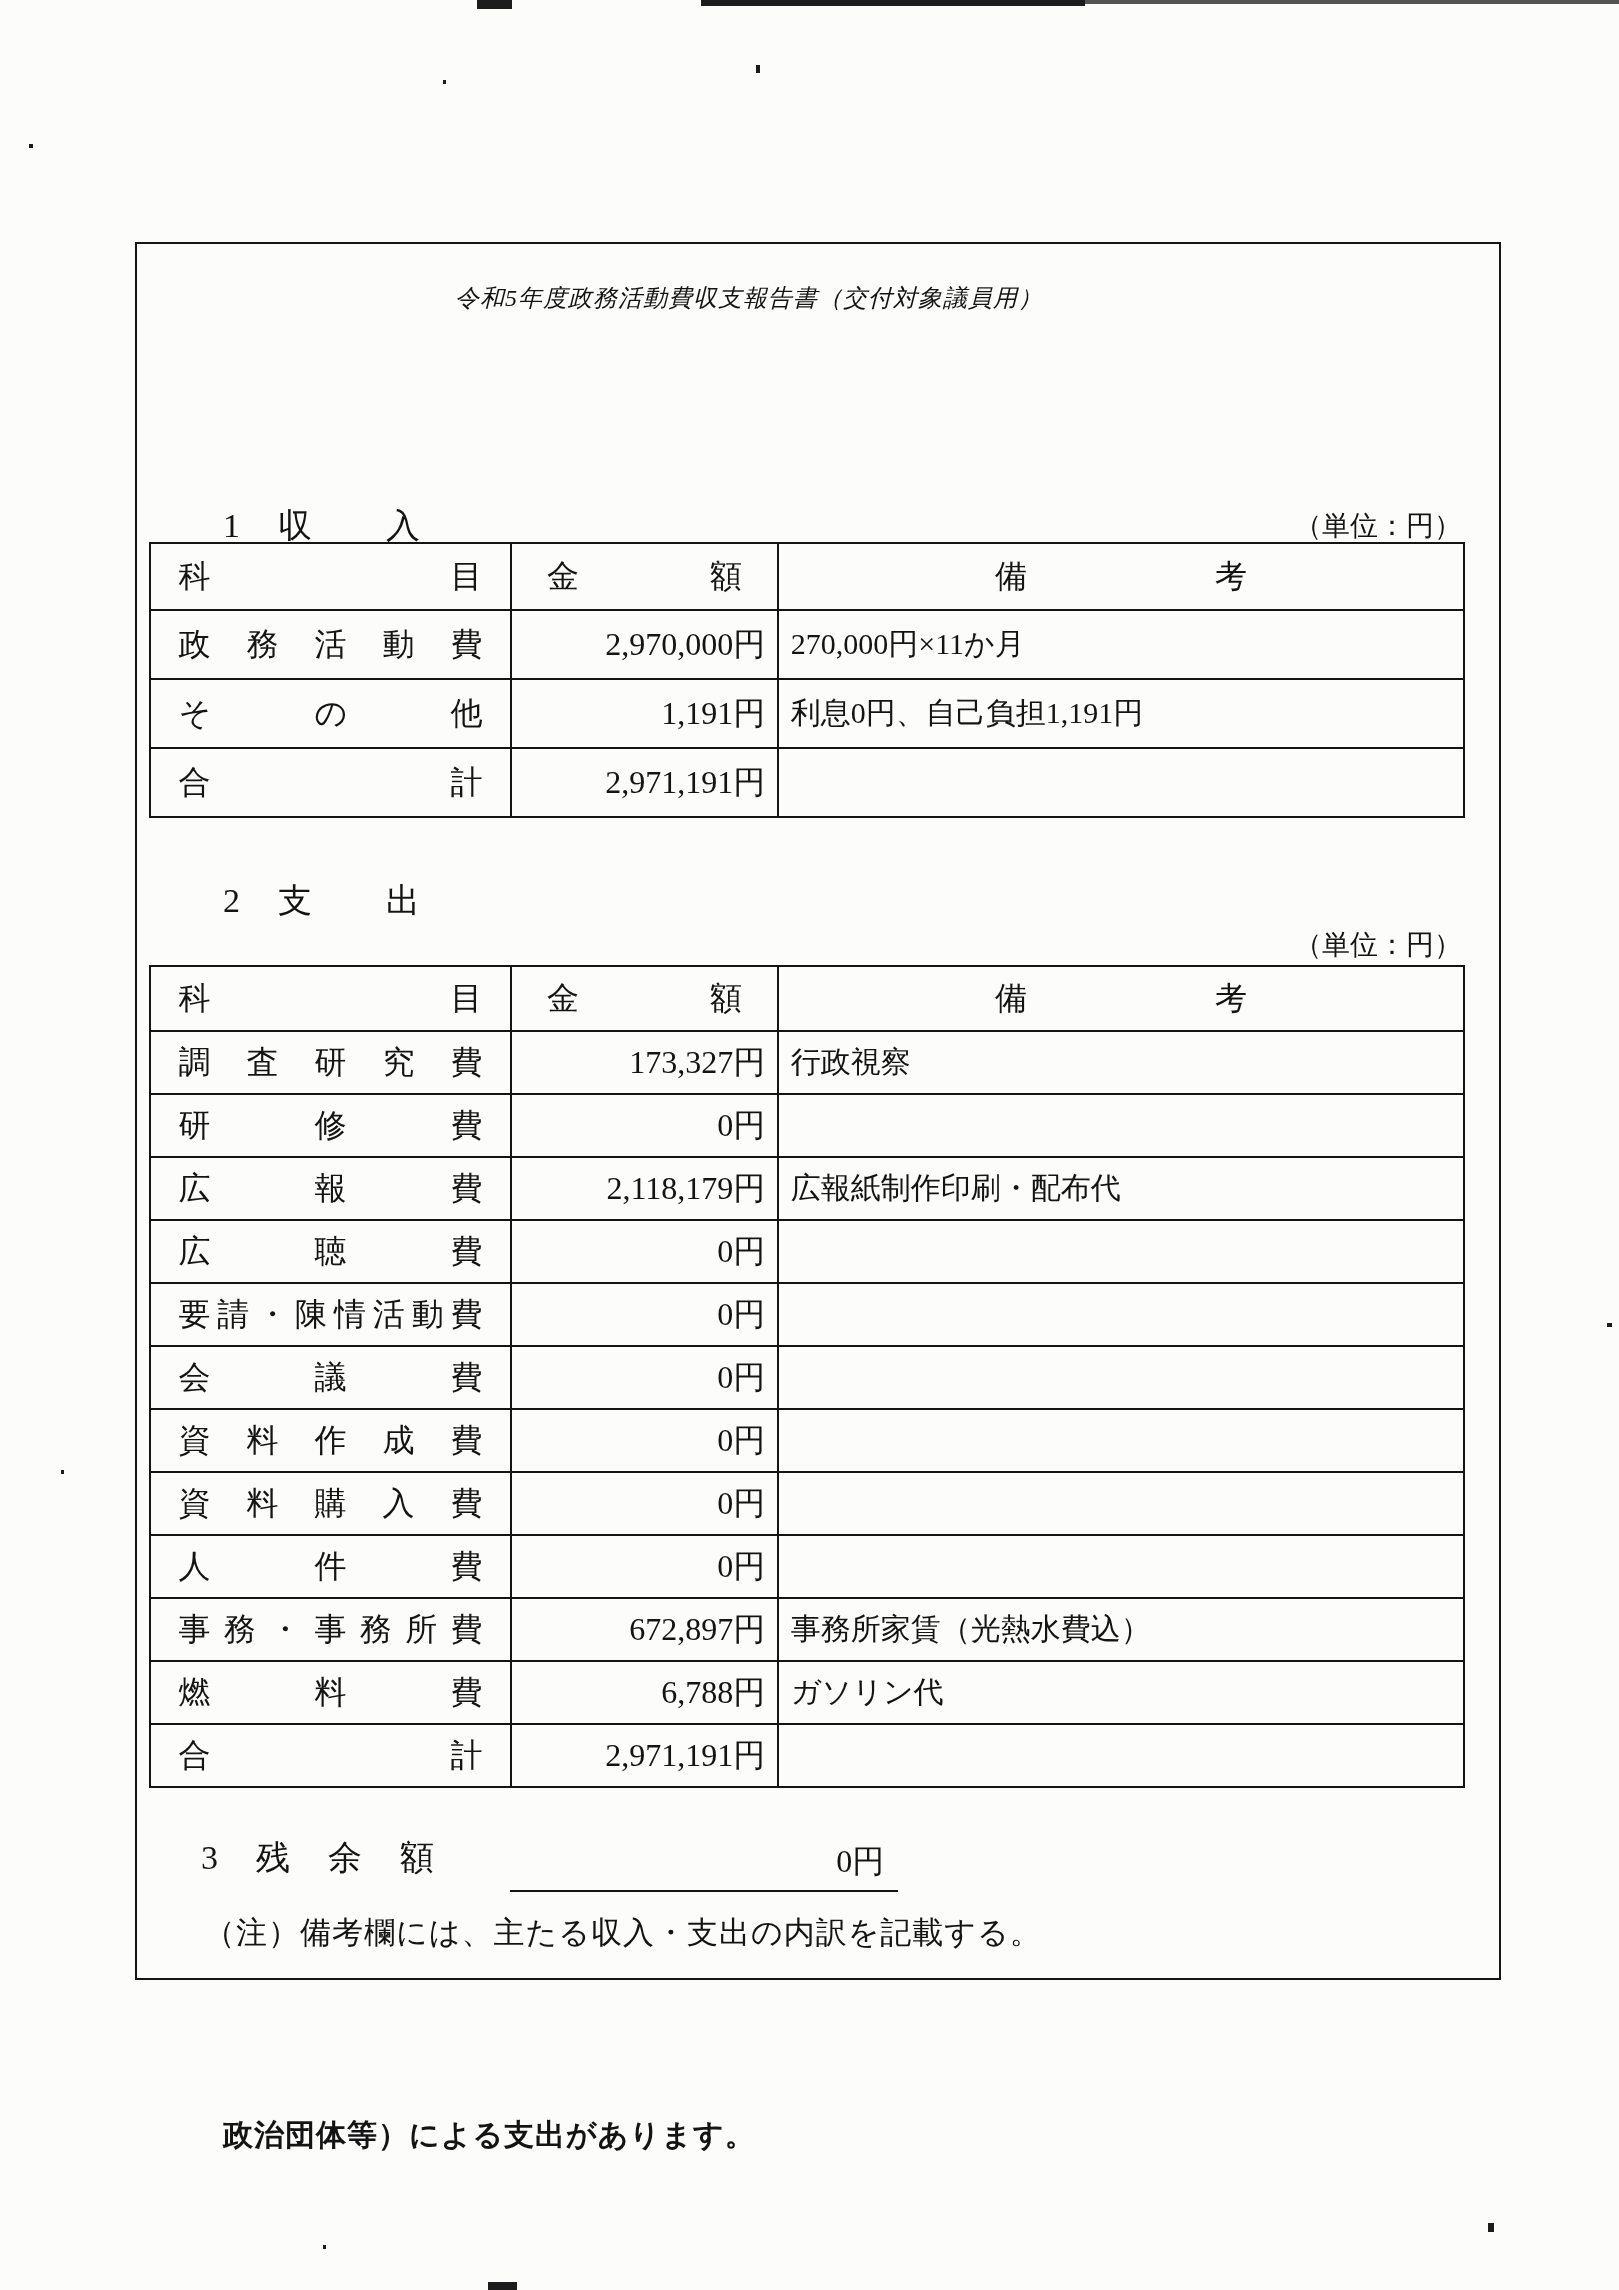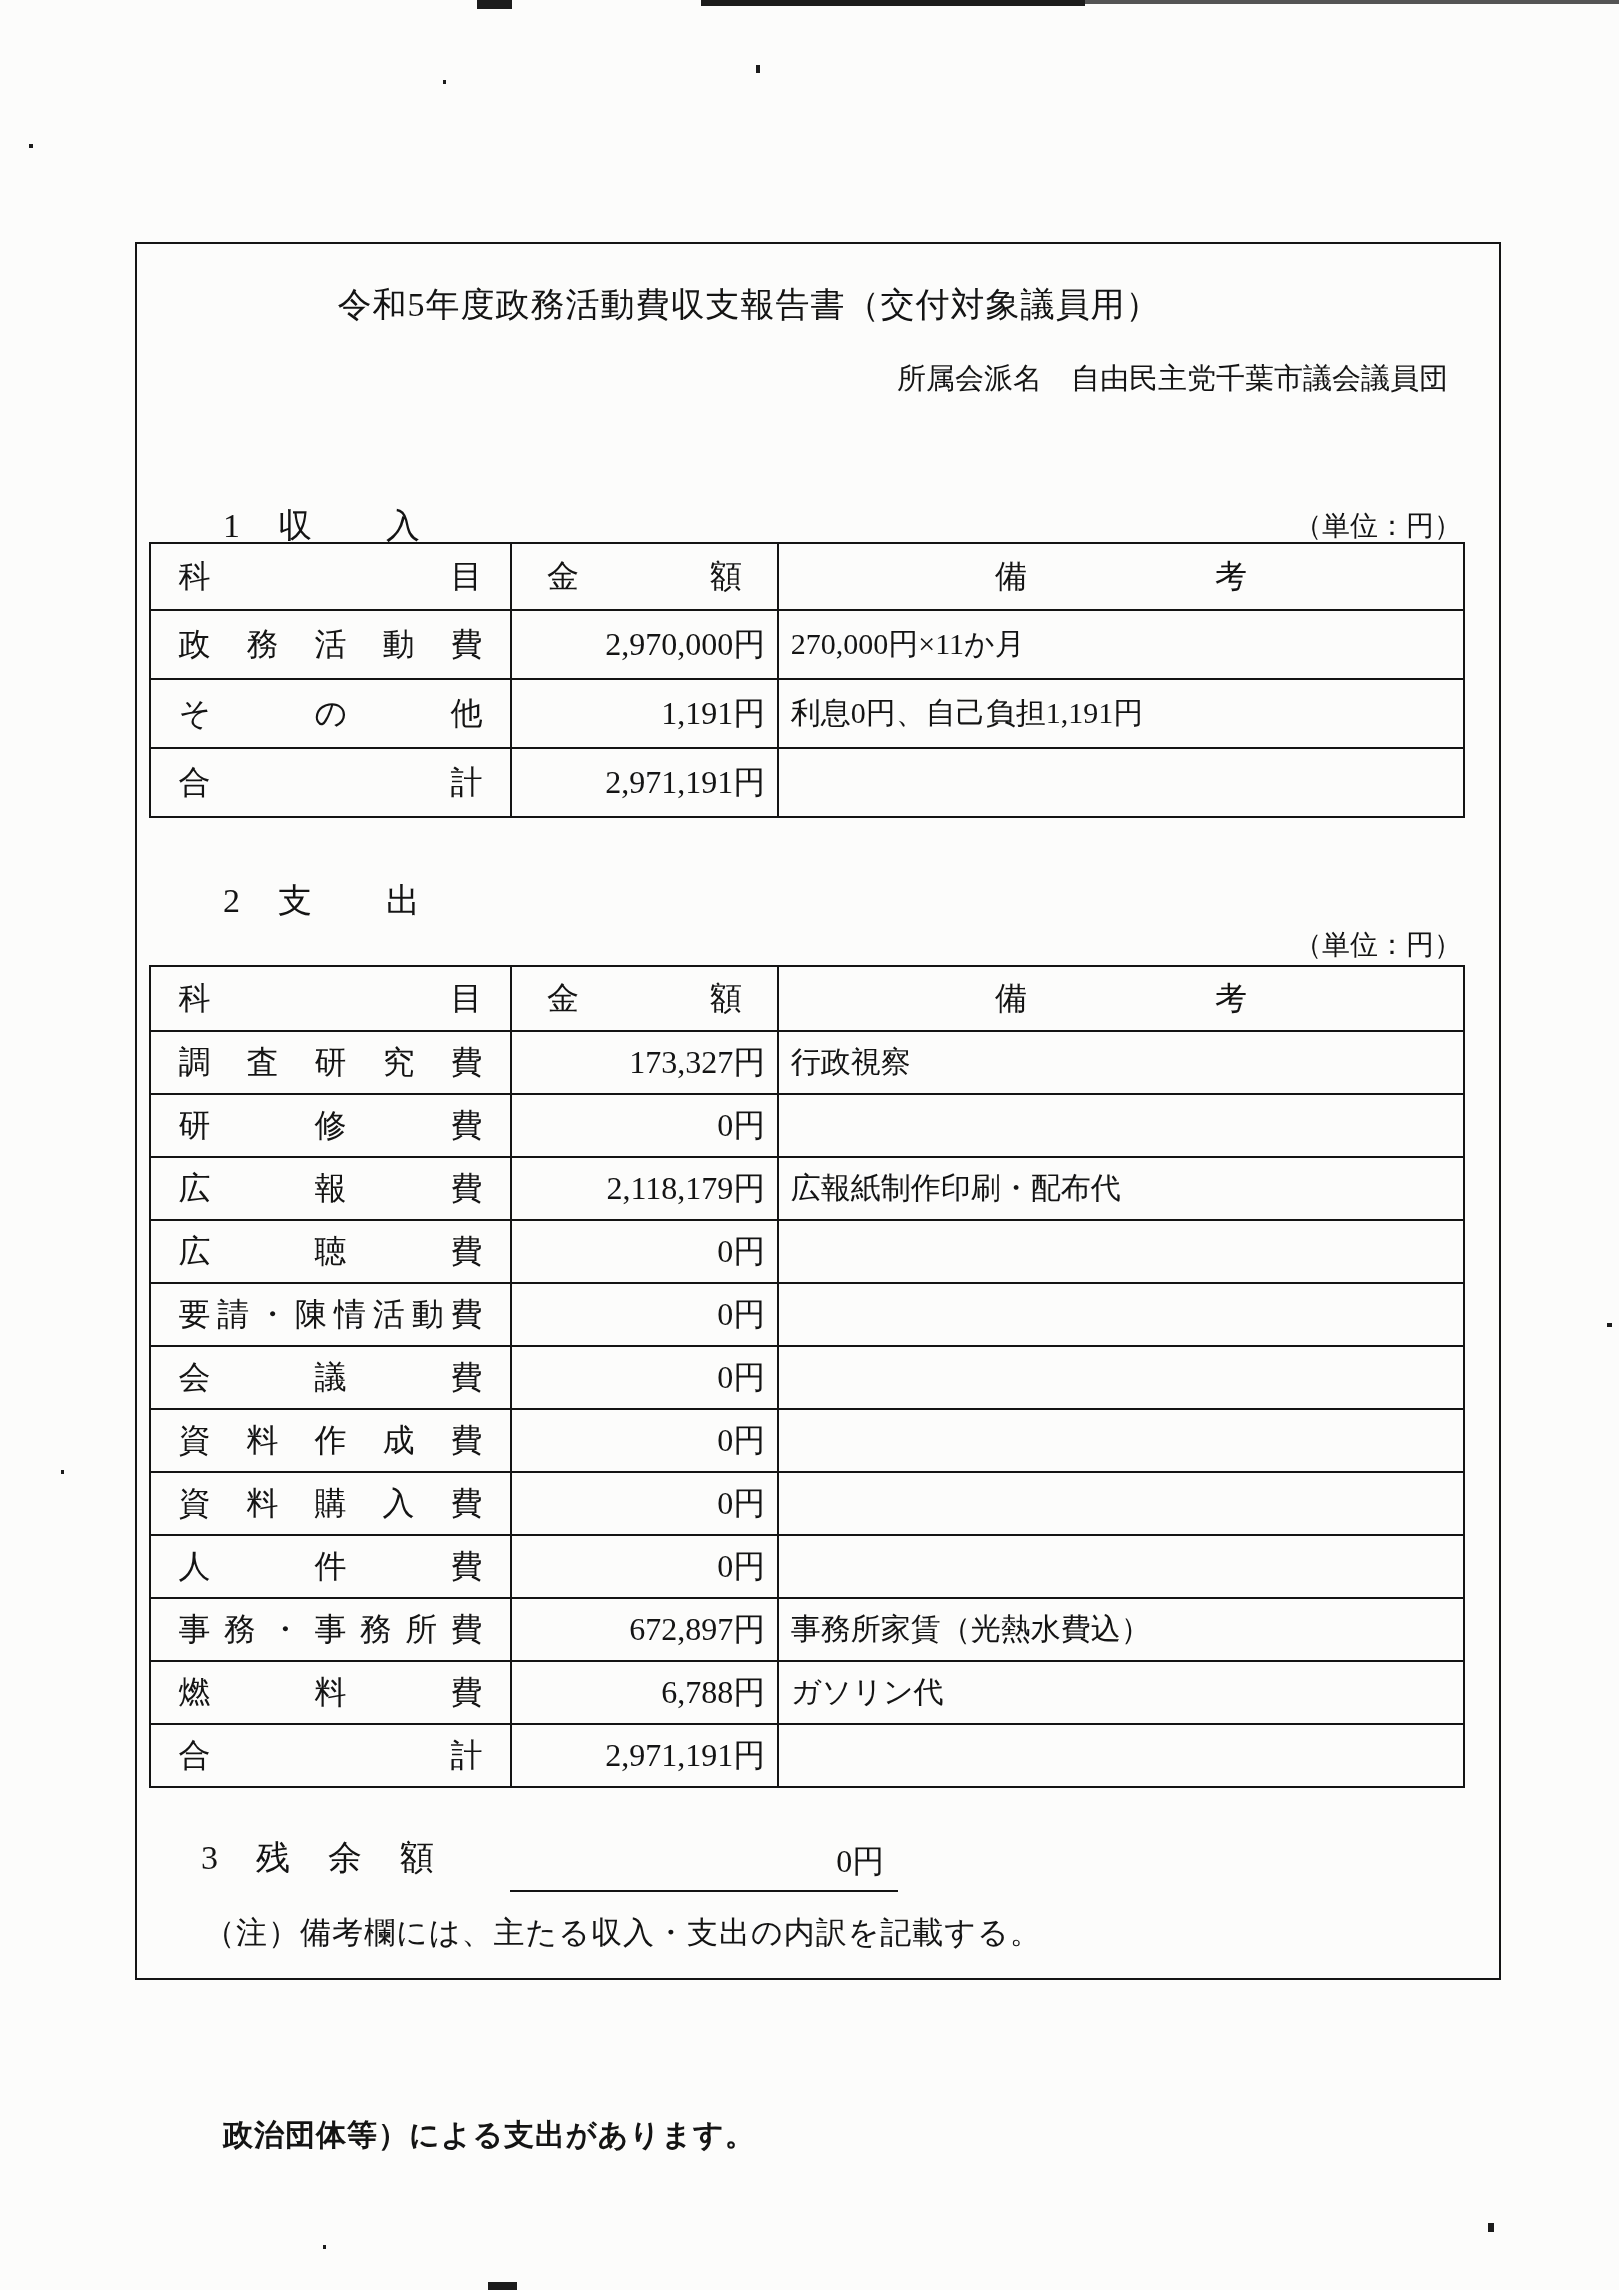--- a/index.html
+++ b/index.html
@@ -15,21 +15,21 @@
   
   .frame{
     position:absolute;
     left:135px;top:242px;width:1366px;height:1738px;
     border:2.9px solid #151515;
     box-sizing:border-box;
   }
 
   .doc-title{
     position:absolute;left:135px;top:282px;width:1228px;
-    text-align:center;font-size:34px;letter-spacing:1px;
+    text-align:center;font-size:24px;letter-spacing:1px;font-style:italic;
   }
   .faction-line{position:absolute;left:897px;top:359px;font-size:29px;}
   .member-line{position:absolute;left:895px;top:416px;font-size:32px;}
 
   .sec-heading{position:absolute;font-size:34px;letter-spacing:2px;}
   .sec1{left:223px;top:471px;margin-top:32px;}
   .sec2{left:223px;top:878px;}
   .sec3{left:201px;top:1835px;}
 
   .unit-label{position:absolute;width:333px;text-align:right;font-size:28px;}
@@ -83,21 +83,20 @@
   .speck{position:absolute;background:#1c1c1c;}
 </style>
 </head>
 <body>
 
 <div class="page">
 
   <div class="frame"></div>
 
   <div class="doc-title">令和5年度政務活動費収支報告書（交付対象議員用）</div>
-  <div class="faction-line">所属会派名　自由民主党千葉市議会議員団</div>
 
   <div class="sec-heading sec1">1　収　　入</div>
   <div class="unit-label unit1">（単位：円）</div>
 
   <table class="report t1">
     <colgroup>
         <col class="c-subject">
         <col class="c-amount">
         <col class="c-remarks">
       </colgroup>

